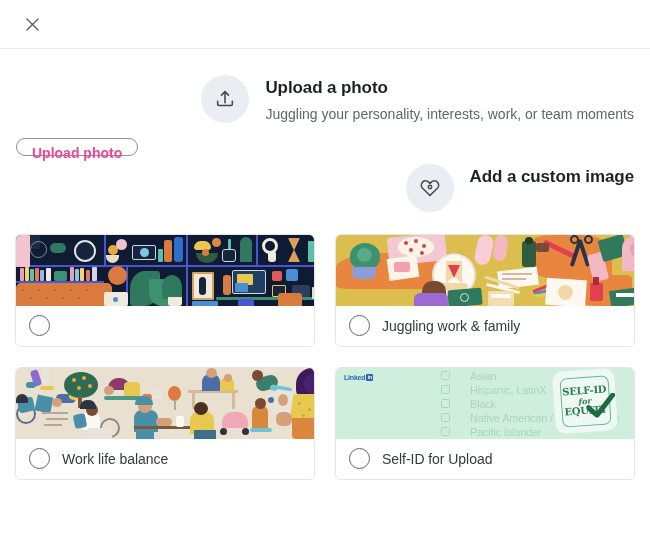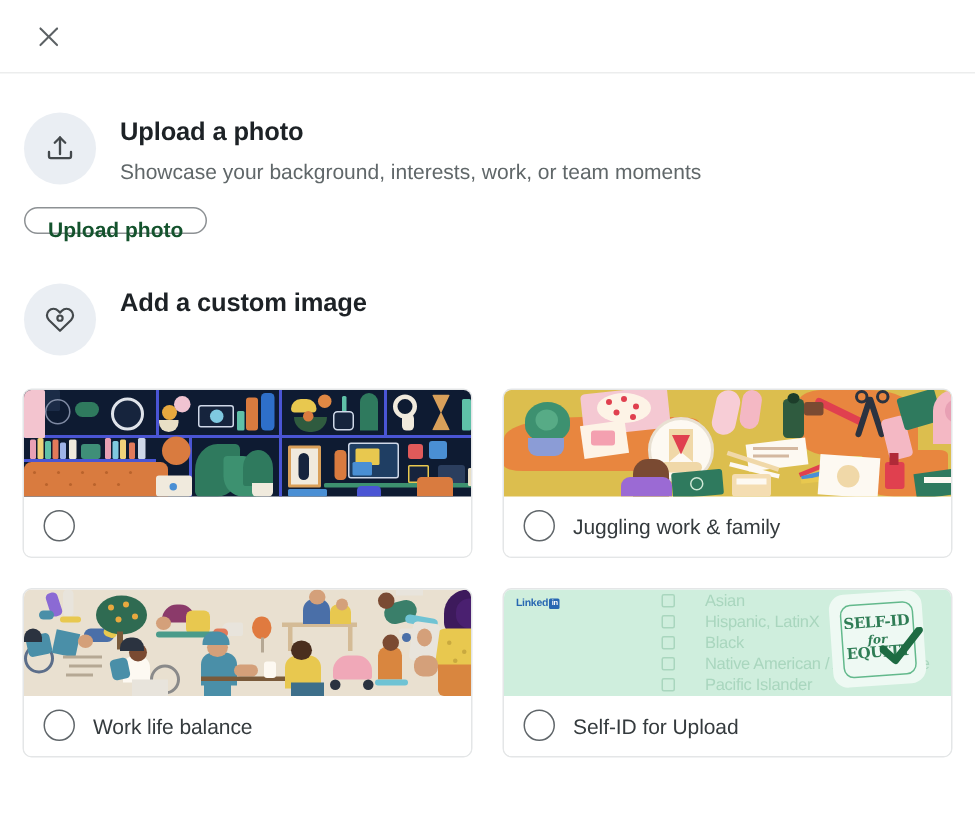--- a/index.html
+++ b/index.html
@@ -49,23 +49,24 @@
   .close-btn svg { display: block; }
 
   
   .section {
     padding: 0 16px;
   }
   .section-row {
     display: flex;
     align-items: flex-start;
     gap: 16px;
+    justify-content: flex-end;
   }
   .sec-upload { margin-top: 24px; }
-  .sec-custom { margin-top: 24px; }
+  .sec-custom { }
 
   .icon-circle {
     width: 48px;
     height: 48px;
     min-width: 48px;
     border-radius: 50%;
     background: #eaeef3;
     display: flex;
     align-items: center;
     justify-content: center;
@@ -88,21 +89,21 @@
     line-height: 1.35;
   }
 
   .upload-btn {
     margin: 14px 0 0 0;
     height: 18px;
     padding: 0 15px;
     border-radius: 16px;
     border: 1px solid #8d9194;
     background: transparent;
-    color: #14532d;
+    color: #ec4899;
     font-size: 14px;
     font-weight: 600;
     font-family: "Liberation Sans", sans-serif;
     cursor: pointer;
     line-height: 28px;
   }
 
   
   .card-grid {
     margin-top: 22px;
@@ -271,21 +272,21 @@
     <div class="section-row">
       <div class="icon-circle">
         <svg width="22" height="22" viewBox="0 0 24 24" fill="none" stroke="#44494c" stroke-width="1.7" stroke-linecap="round" stroke-linejoin="round">
           <path d="M4 14.5v3.2a1.3 1.3 0 0 0 1.3 1.3h13.4a1.3 1.3 0 0 0 1.3-1.3v-3.2"></path>
           <path d="M12 16V4"></path>
           <path d="M8.2 7.8 12 4l3.8 3.8"></path>
         </svg>
       </div>
       <div class="sec-text">
         <div class="sec-title">Upload a photo</div>
-        <div class="sec-sub">Showcase your background, interests, work, or team moments</div>
+        <div class="sec-sub">Juggling your personality, interests, work, or team moments</div>
       </div>
     </div>
     <button class="upload-btn">Upload photo</button>
   </div>
 
   <div class="section sec-custom">
     <div class="section-row">
       <div class="icon-circle">
         <svg width="22" height="22" viewBox="0 0 24 24" fill="none" stroke="#44494c" stroke-width="1.6" stroke-linejoin="round">
           <path d="M12 20.2 3.9 12.3a4.7 4.7 0 0 1 0-6.7 4.7 4.7 0 0 1 6.7 0l1.4 1.4 1.4-1.4a4.7 4.7 0 0 1 6.7 0 4.7 4.7 0 0 1 0 6.7z"></path>

